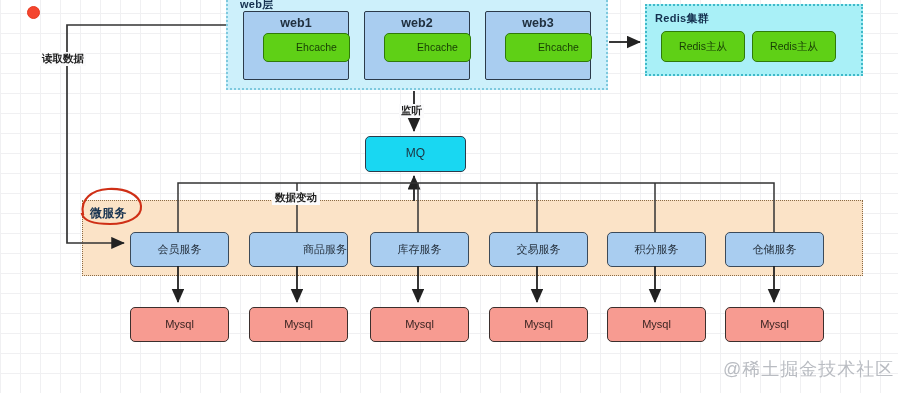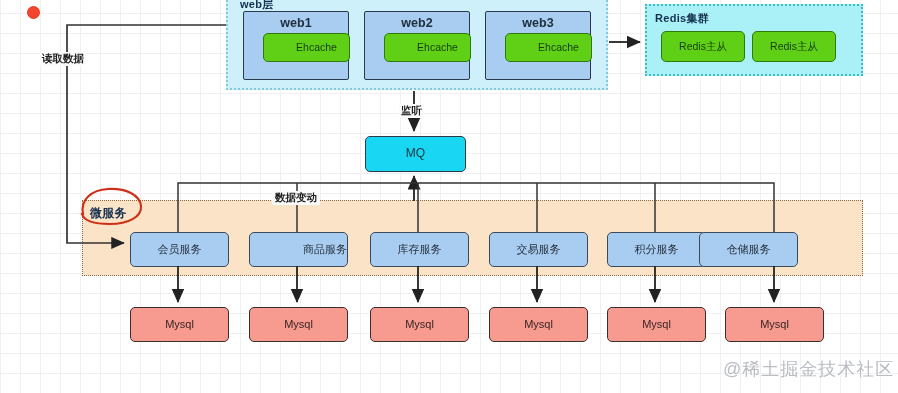--- a/index.html
+++ b/index.html
@@ -166,21 +166,21 @@
   </div>
   <div class="node service" style="left:370px;top:232px;width:97px;height:33px;">
     <span>库存服务</span>
   </div>
   <div class="node service" style="left:489px;top:232px;width:97px;height:33px;">
     <span>交易服务</span>
   </div>
   <div class="node service" style="left:607px;top:232px;width:97px;height:33px;">
     <span>积分服务</span>
   </div>
-  <div class="node service" style="left:699px;top:232px;width:97px;height:33px;">
+  <div class="node service" style="left:725px;top:232px;width:97px;height:33px;">
     <span>仓储服务</span>
   </div>
 
   <div class="node mysql" style="left:130px;top:307px;width:97px;height:33px;">
     <span>Mysql</span>
   </div>
   <div class="node mysql" style="left:249px;top:307px;width:97px;height:33px;">
     <span>Mysql</span>
   </div>
   <div class="node mysql" style="left:370px;top:307px;width:97px;height:33px;">

